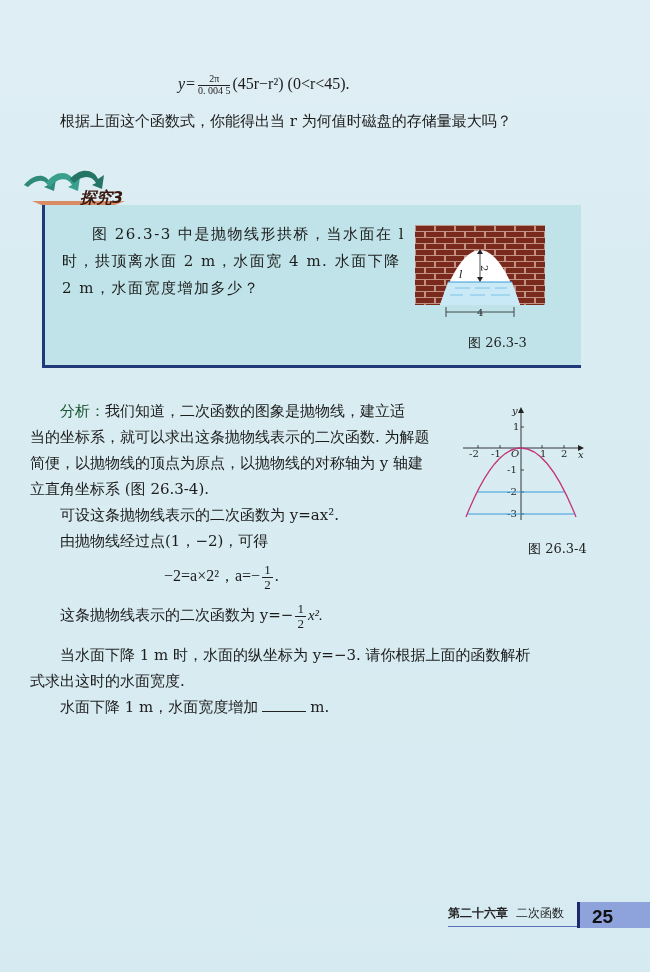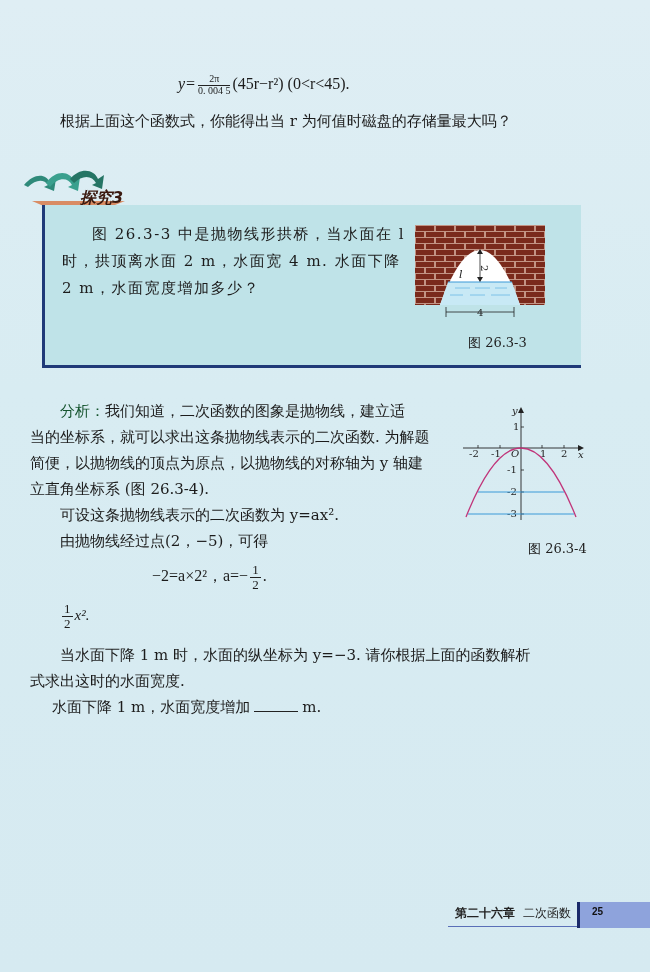--- a/index.html
+++ b/index.html
@@ -30,29 +30,29 @@
     color: #3a1a10; font-style: italic; font-family: "DejaVu Sans", sans-serif;
   }
   .caption { font-size: 13px; color: #222; font-family: "DejaVu Serif", serif; }
   .analysis-label { color: #14532d; font-family: Liberation Serif, serif; }
   .blank { display: inline-block; width: 44px; border-bottom: 1px solid #222; height: 14px; vertical-align: baseline; margin: 0 4px; }
 
   
   .footer-chapter {
     left: 448px; top: 905px; font-size: 12px; font-weight: bold;
     font-family: "DejaVu Sans", sans-serif; color: #222; padding-bottom: 4px;
-    border-bottom: 1px solid #5a6fb8; width: 130px; text-align: center;
+    border-bottom: 1px solid #5a6fb8; width: 130px;
   }
   .footer-chapter span.light { font-weight: normal; margin-left: 8px; }
   .page-tab {
     left: 577px; top: 902px; width: 73px; height: 26px;
     background: #8ea3dc; border-left: 3px solid #1a2a6a;
   }
   .page-num {
-    position: absolute; left: 12px; top: 4px; font-size: 10px; font-weight: bold;
+    position: absolute; left: 12px; top: 4px; font-size: 19px; font-weight: bold;
     font-family: "Liberation Sans", sans-serif; color: #111;
   }
 </style>
 </head>
 <body>
 
 <div class="abs txt math" style="left:178px; top:70px; font-size:16px;">
   <span class="it">y=</span><span class="frac" style="font-size:10px;"><span class="num">2π</span><span>0. 004 5</span></span><span>(45r−r²)</span>
   <span style="">(0&lt;r&lt;45).</span>
 </div>
@@ -105,34 +105,34 @@
 </svg>
 <div class="abs caption" style="left:468px; top:334px;">图 26.3-3</div>
 
 <div class="abs txt" style="left:60px; top:398px;">
   <span class="analysis-label">分析：</span><span>我们知道，二次函数的图象是抛物线，建立适</span>
 </div>
 <div class="abs txt" style="left:30px; top:424px;">当的坐标系，就可以求出这条抛物线表示的二次函数. 为解题</div>
 <div class="abs txt" style="left:30px; top:450px;">简便，以抛物线的顶点为原点，以抛物线的对称轴为 y 轴建</div>
 <div class="abs txt" style="left:30px; top:476px;">立直角坐标系 (图 26.3-4).</div>
 <div class="abs txt" style="left:60px; top:502px;">可设这条抛物线表示的二次函数为 y=ax².</div>
-<div class="abs txt" style="left:60px; top:528px;">由抛物线经过点(2，−5)，可得</div>
+<div class="abs txt" style="left:60px; top:528px;">由抛物线经过点(1，−2)，可得</div>
 
-<div class="abs txt math" style="left:152px; top:562px; font-size:16px;">
+<div class="abs txt math" style="left:164px; top:562px; font-size:16px;">
   <span>−2=a×2²，a=−</span><span class="frac" style="font-size:13px;"><span class="num">1</span><span>2</span></span><span>.</span>
 </div>
 
 <div class="abs txt" style="left:60px; top:602px;">
-  <span class="frac math" style="font-size:13px;"><span class="num">1</span><span>2</span></span><span class="math it">x².</span>
+  <span>这条抛物线表示的二次函数为 y=−</span><span class="frac math" style="font-size:13px;"><span class="num">1</span><span>2</span></span><span class="math it">x².</span>
 </div>
 
 <div class="abs txt" style="left:60px; top:642px;">当水面下降 1 m 时，水面的纵坐标为 y=−3. 请你根据上面的函数解析</div>
 <div class="abs txt" style="left:30px; top:668px;text-align:center;">式求出这时的水面宽度.</div>
 
-<div class="abs txt" style="left:52px; top:694px;">
+<div class="abs txt" style="left:60px; top:694px;">
   <span>水面下降 1 m，水面宽度增加</span><span class="blank"></span><span>m.</span>
 </div>
 
 <svg class="abs" style="left:458px; top:405px;" width="130" height="120" viewBox="0 0 130 120">
   <line x1="5" y1="43" x2="120" y2="43" stroke="#222" stroke-width="0.9"></line>
   <polygon points="120,40 126,43 120,46" fill="#222"></polygon>
   <line x1="63" y1="115" x2="63" y2="6" stroke="#222" stroke-width="0.9"></line>
   <polygon points="60,8 63,2 66,8" fill="#222"></polygon>
   <text x="120" y="53" font-size="10" font-style="italic" fill="#222">x</text>
   <text x="54" y="9" font-size="10" font-style="italic" fill="#222">y</text>

